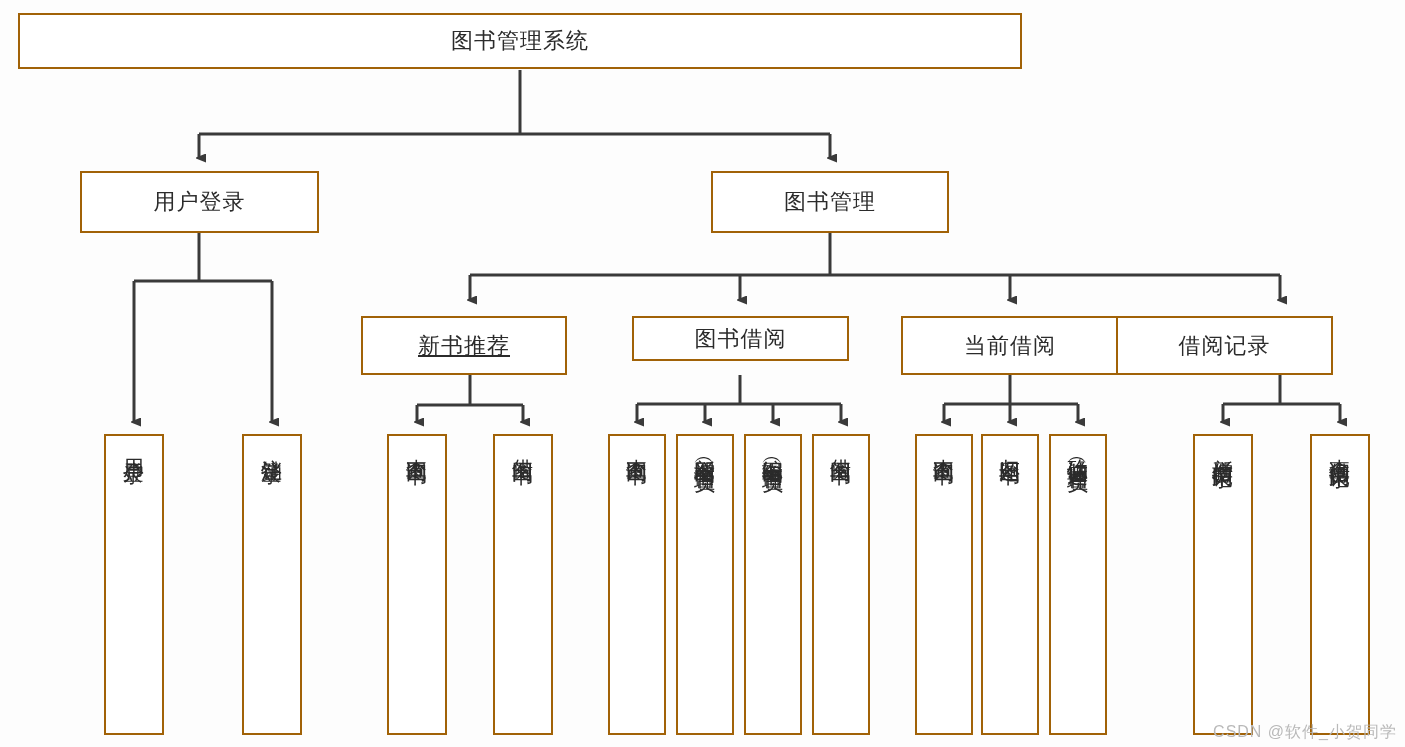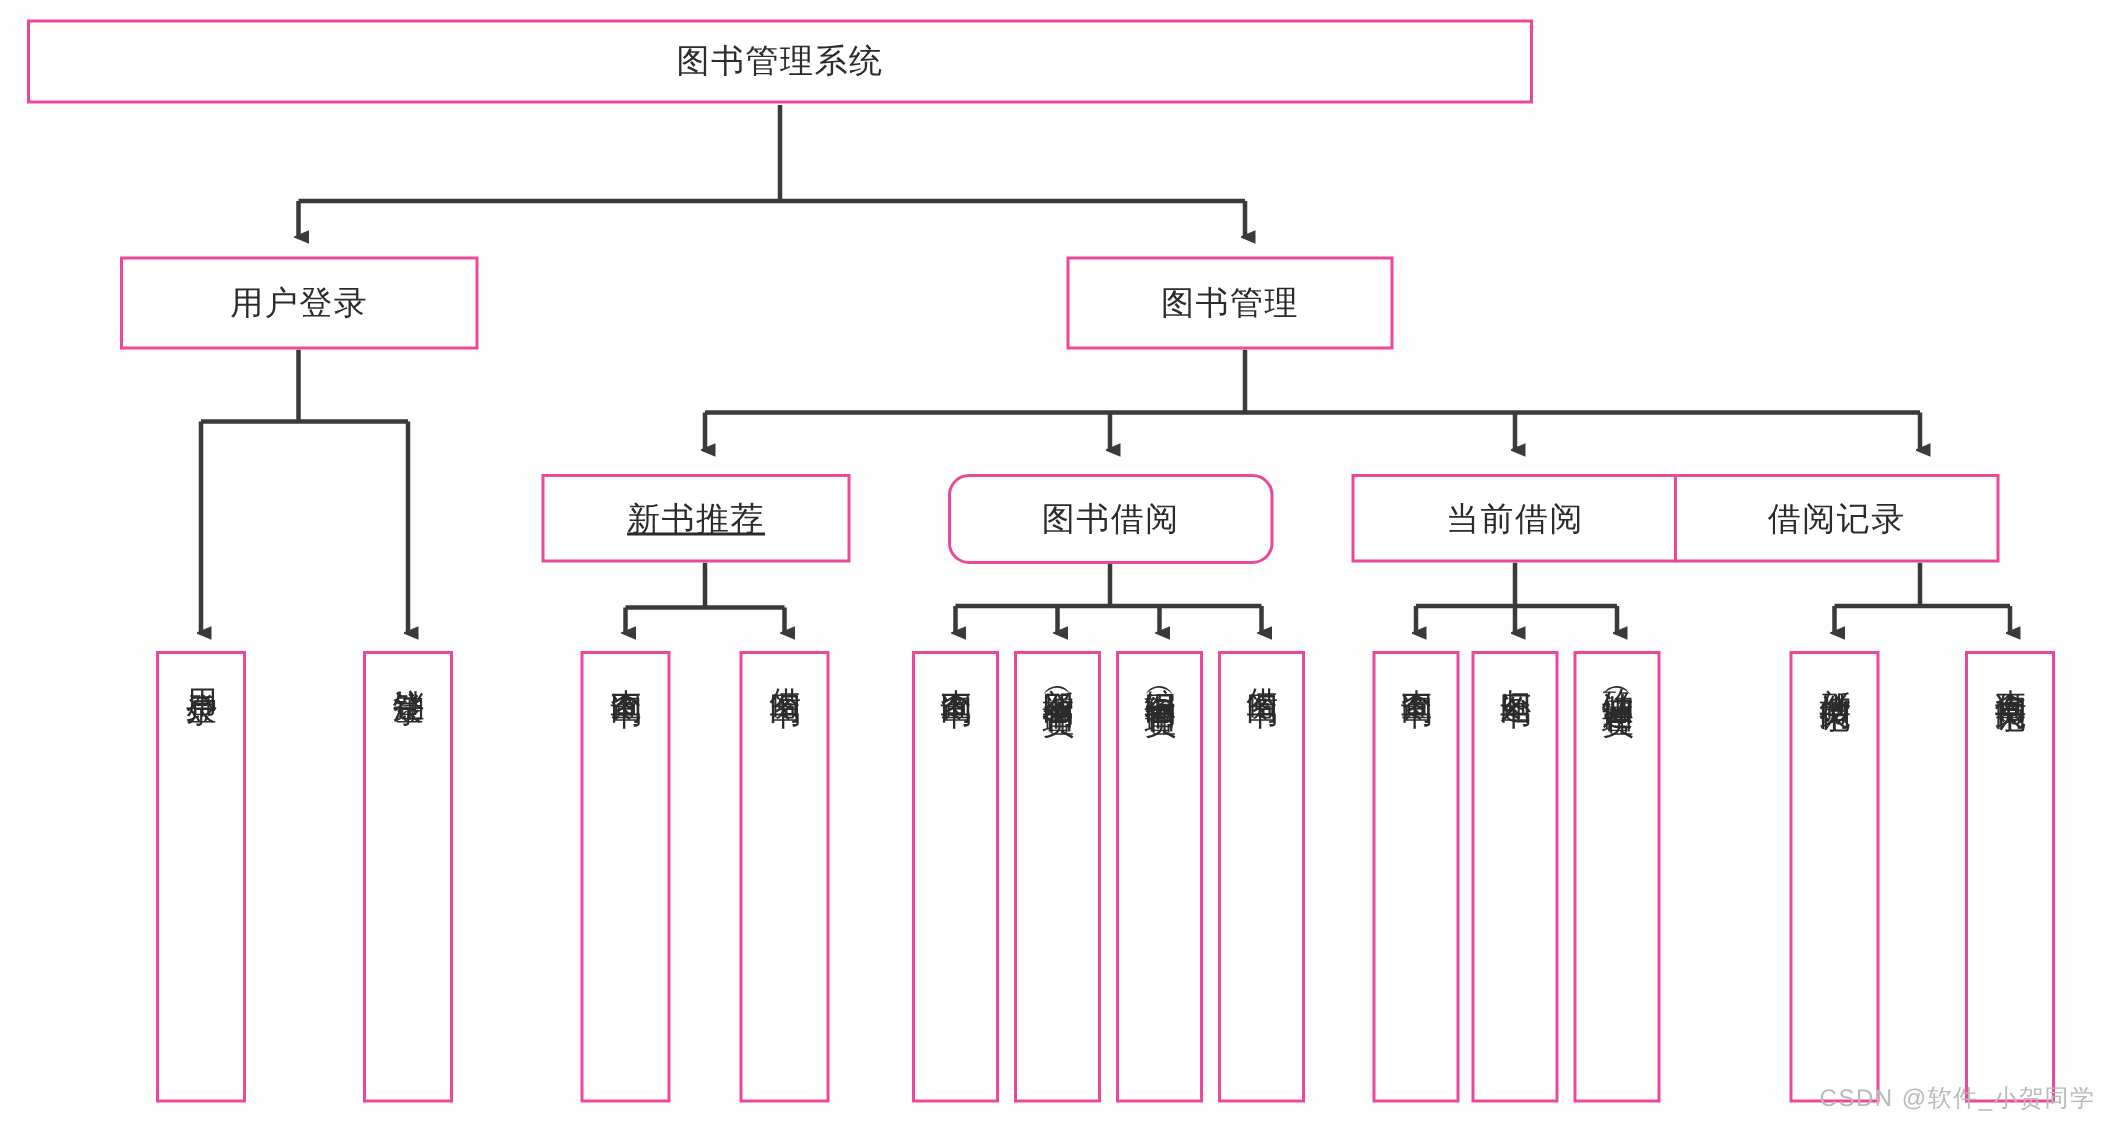--- a/index.html
+++ b/index.html
@@ -17,21 +17,21 @@
   }
   #edges{
     position:absolute;left:0;top:0;
     width:1405px;height:747px;
     pointer-events:none;
   }
   .node{
     position:absolute;
     box-sizing:border-box;
     background:#ffffff;
-    border:2px solid #ec4899;
+    border:2px solid #a16207;
     display:flex;
     align-items:center;
     justify-content:center;
     color:#2b2b2b;
   }
   .node .label{
     display:block;
     text-align:center;
     line-height:1.18;
     white-space:nowrap;
@@ -121,28 +121,28 @@
     </g>
   </svg>
 
   <div class="node h-node root" style="left:18px;top:13px;width:1004px;height:56px;">
     <span class="label">图书管理系统</span>
   </div>
 
   <div class="node h-node" style="left:80px;top:171px;width:239px;height:62px;">
     <span class="label">用户登录</span>
   </div>
-  <div class="node h-node" style="left:711px;top:171px;width:218px;height:62px;">
+  <div class="node h-node" style="left:711px;top:171px;width:238px;height:62px;">
     <span class="label">图书管理</span>
   </div>
 
   <div class="node h-node" style="left:361px;top:316px;width:206px;height:59px;text-decoration:underline;">
     <span class="label">新书推荐</span>
   </div>
-  <div class="node h-node" style="left:632px;top:316px;width:217px;height:60px;border-radius:14px;">
+  <div class="node h-node" style="left:632px;top:316px;width:217px;height:45px;">
     <span class="label">图书借阅</span>
   </div>
   <div class="node h-node" style="left:901px;top:316px;width:218px;height:59px;">
     <span class="label">当前借阅</span>
   </div>
   <div class="node h-node" style="left:1116px;top:316px;width:217px;height:59px;">
     <span class="label">借阅记录</span>
   </div>
 
   <div class="node v-node" style="left:104px;top:434px;width:60px;height:301px;">

